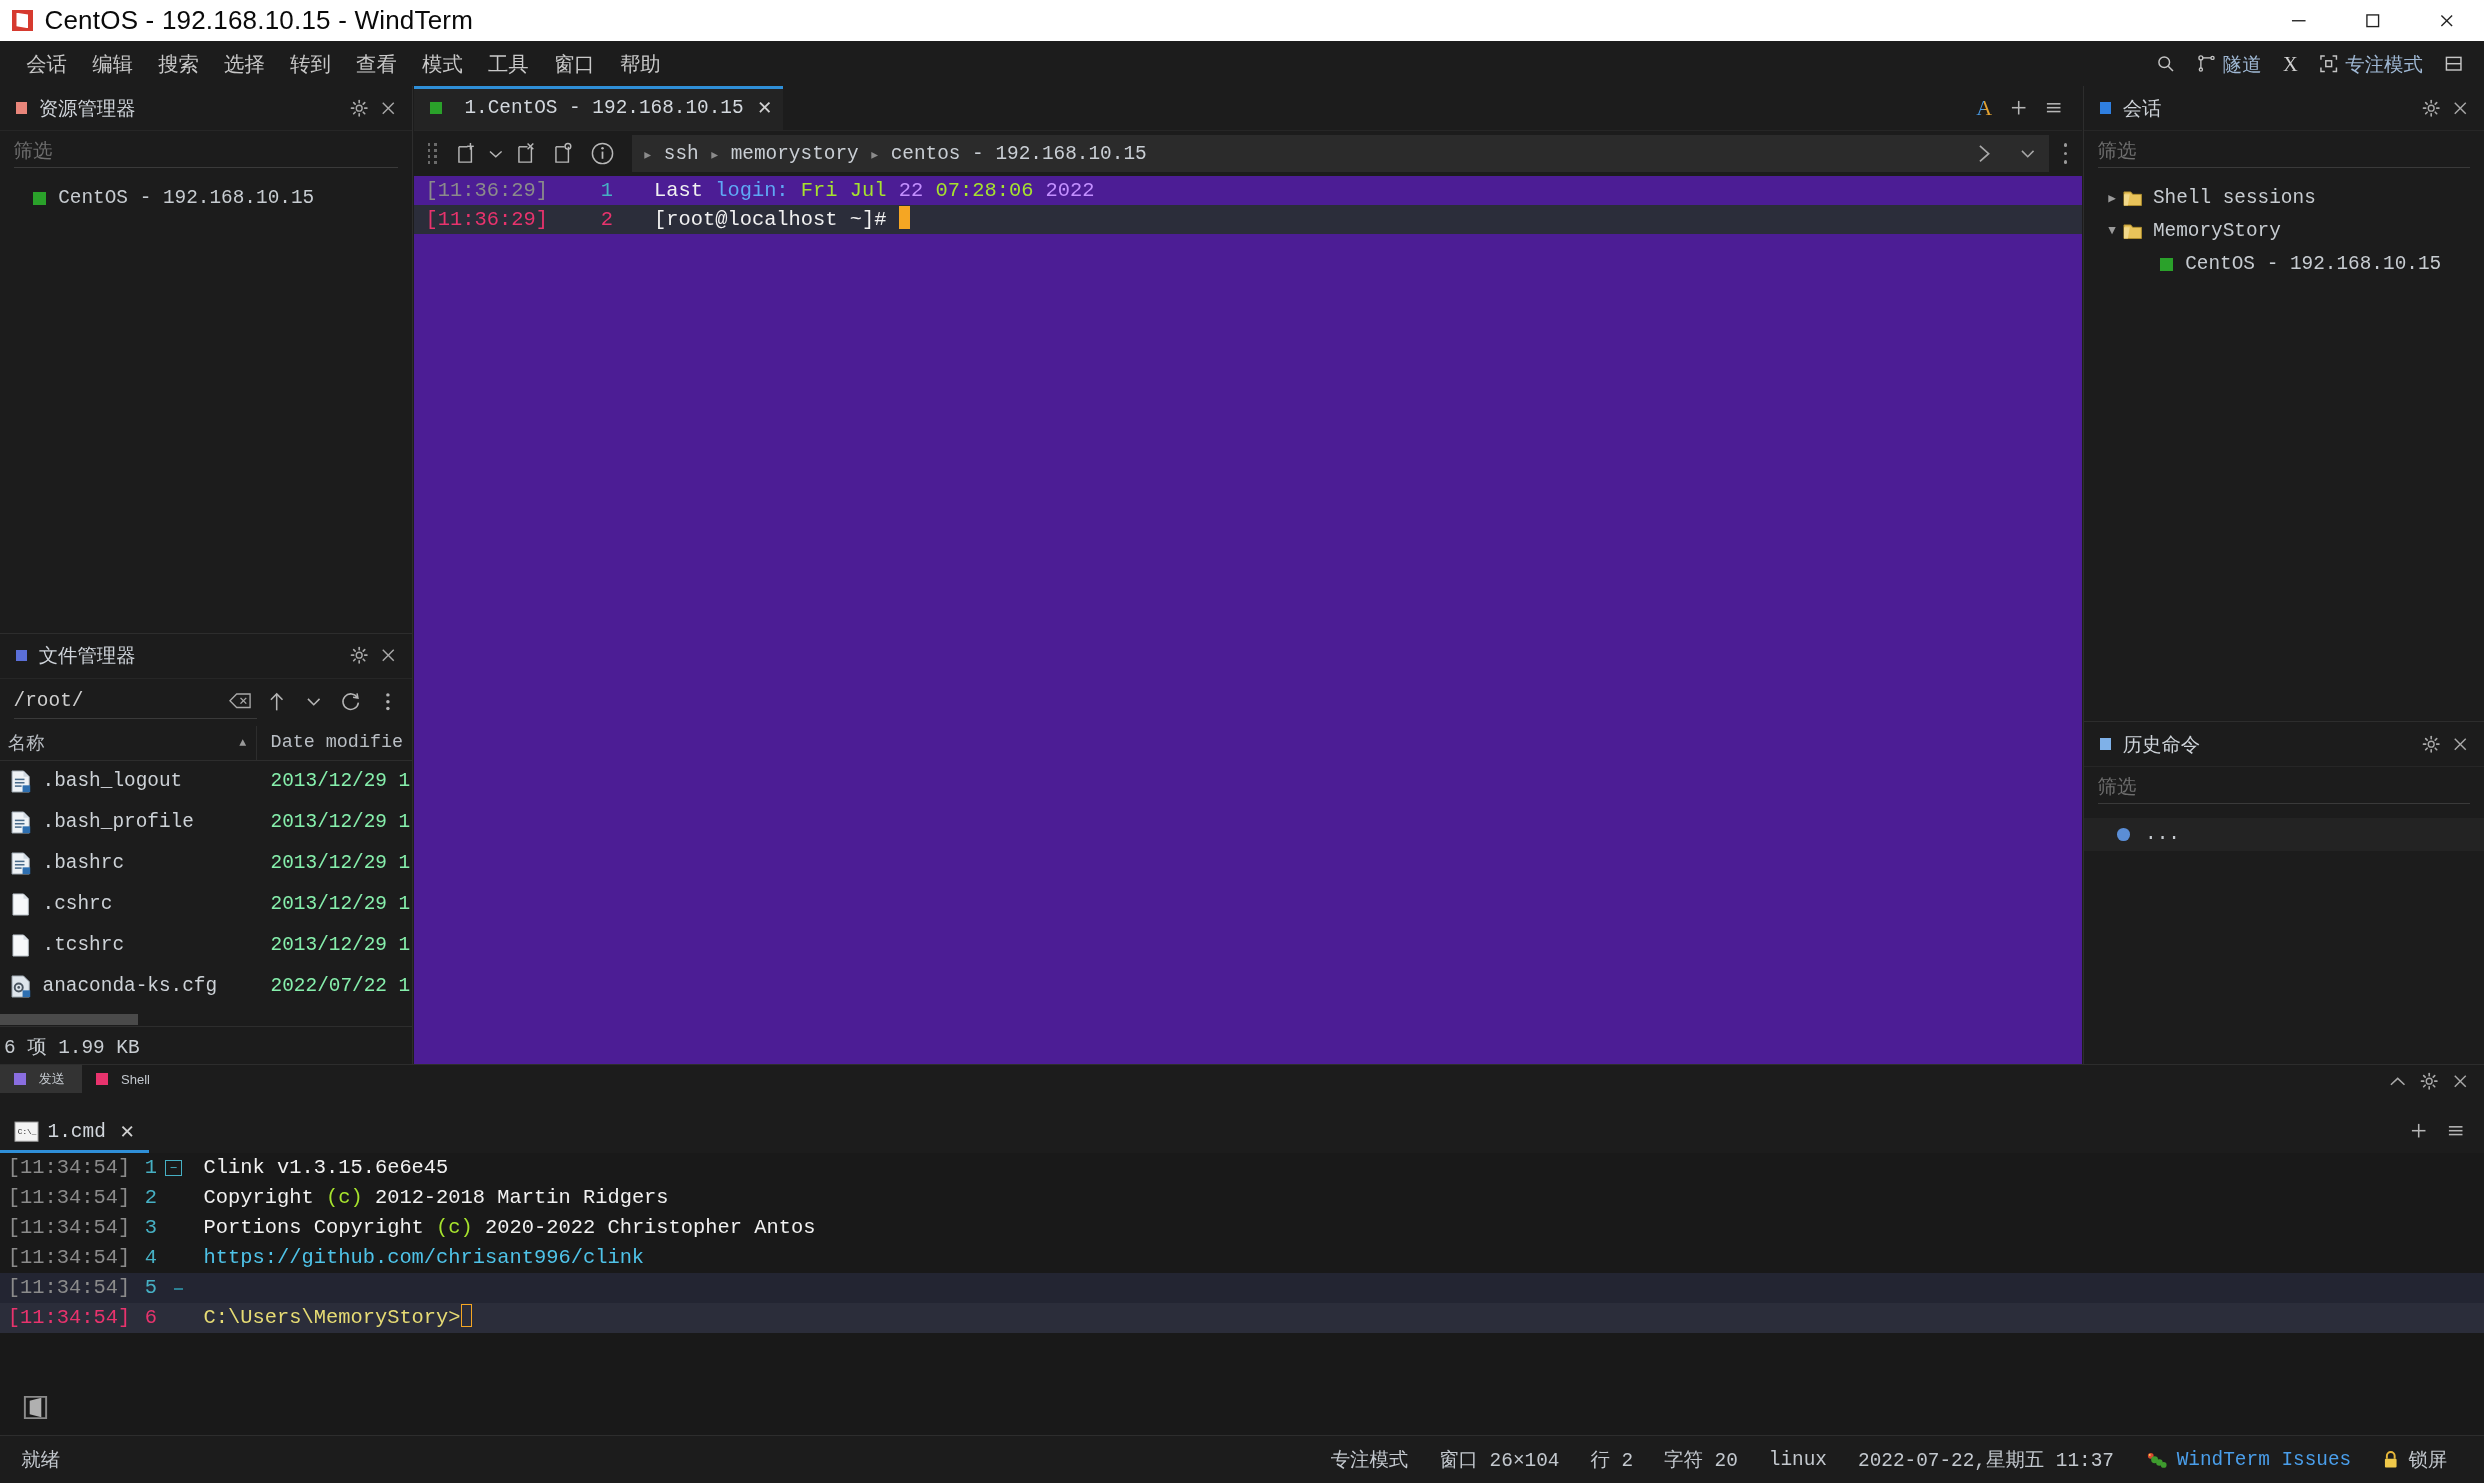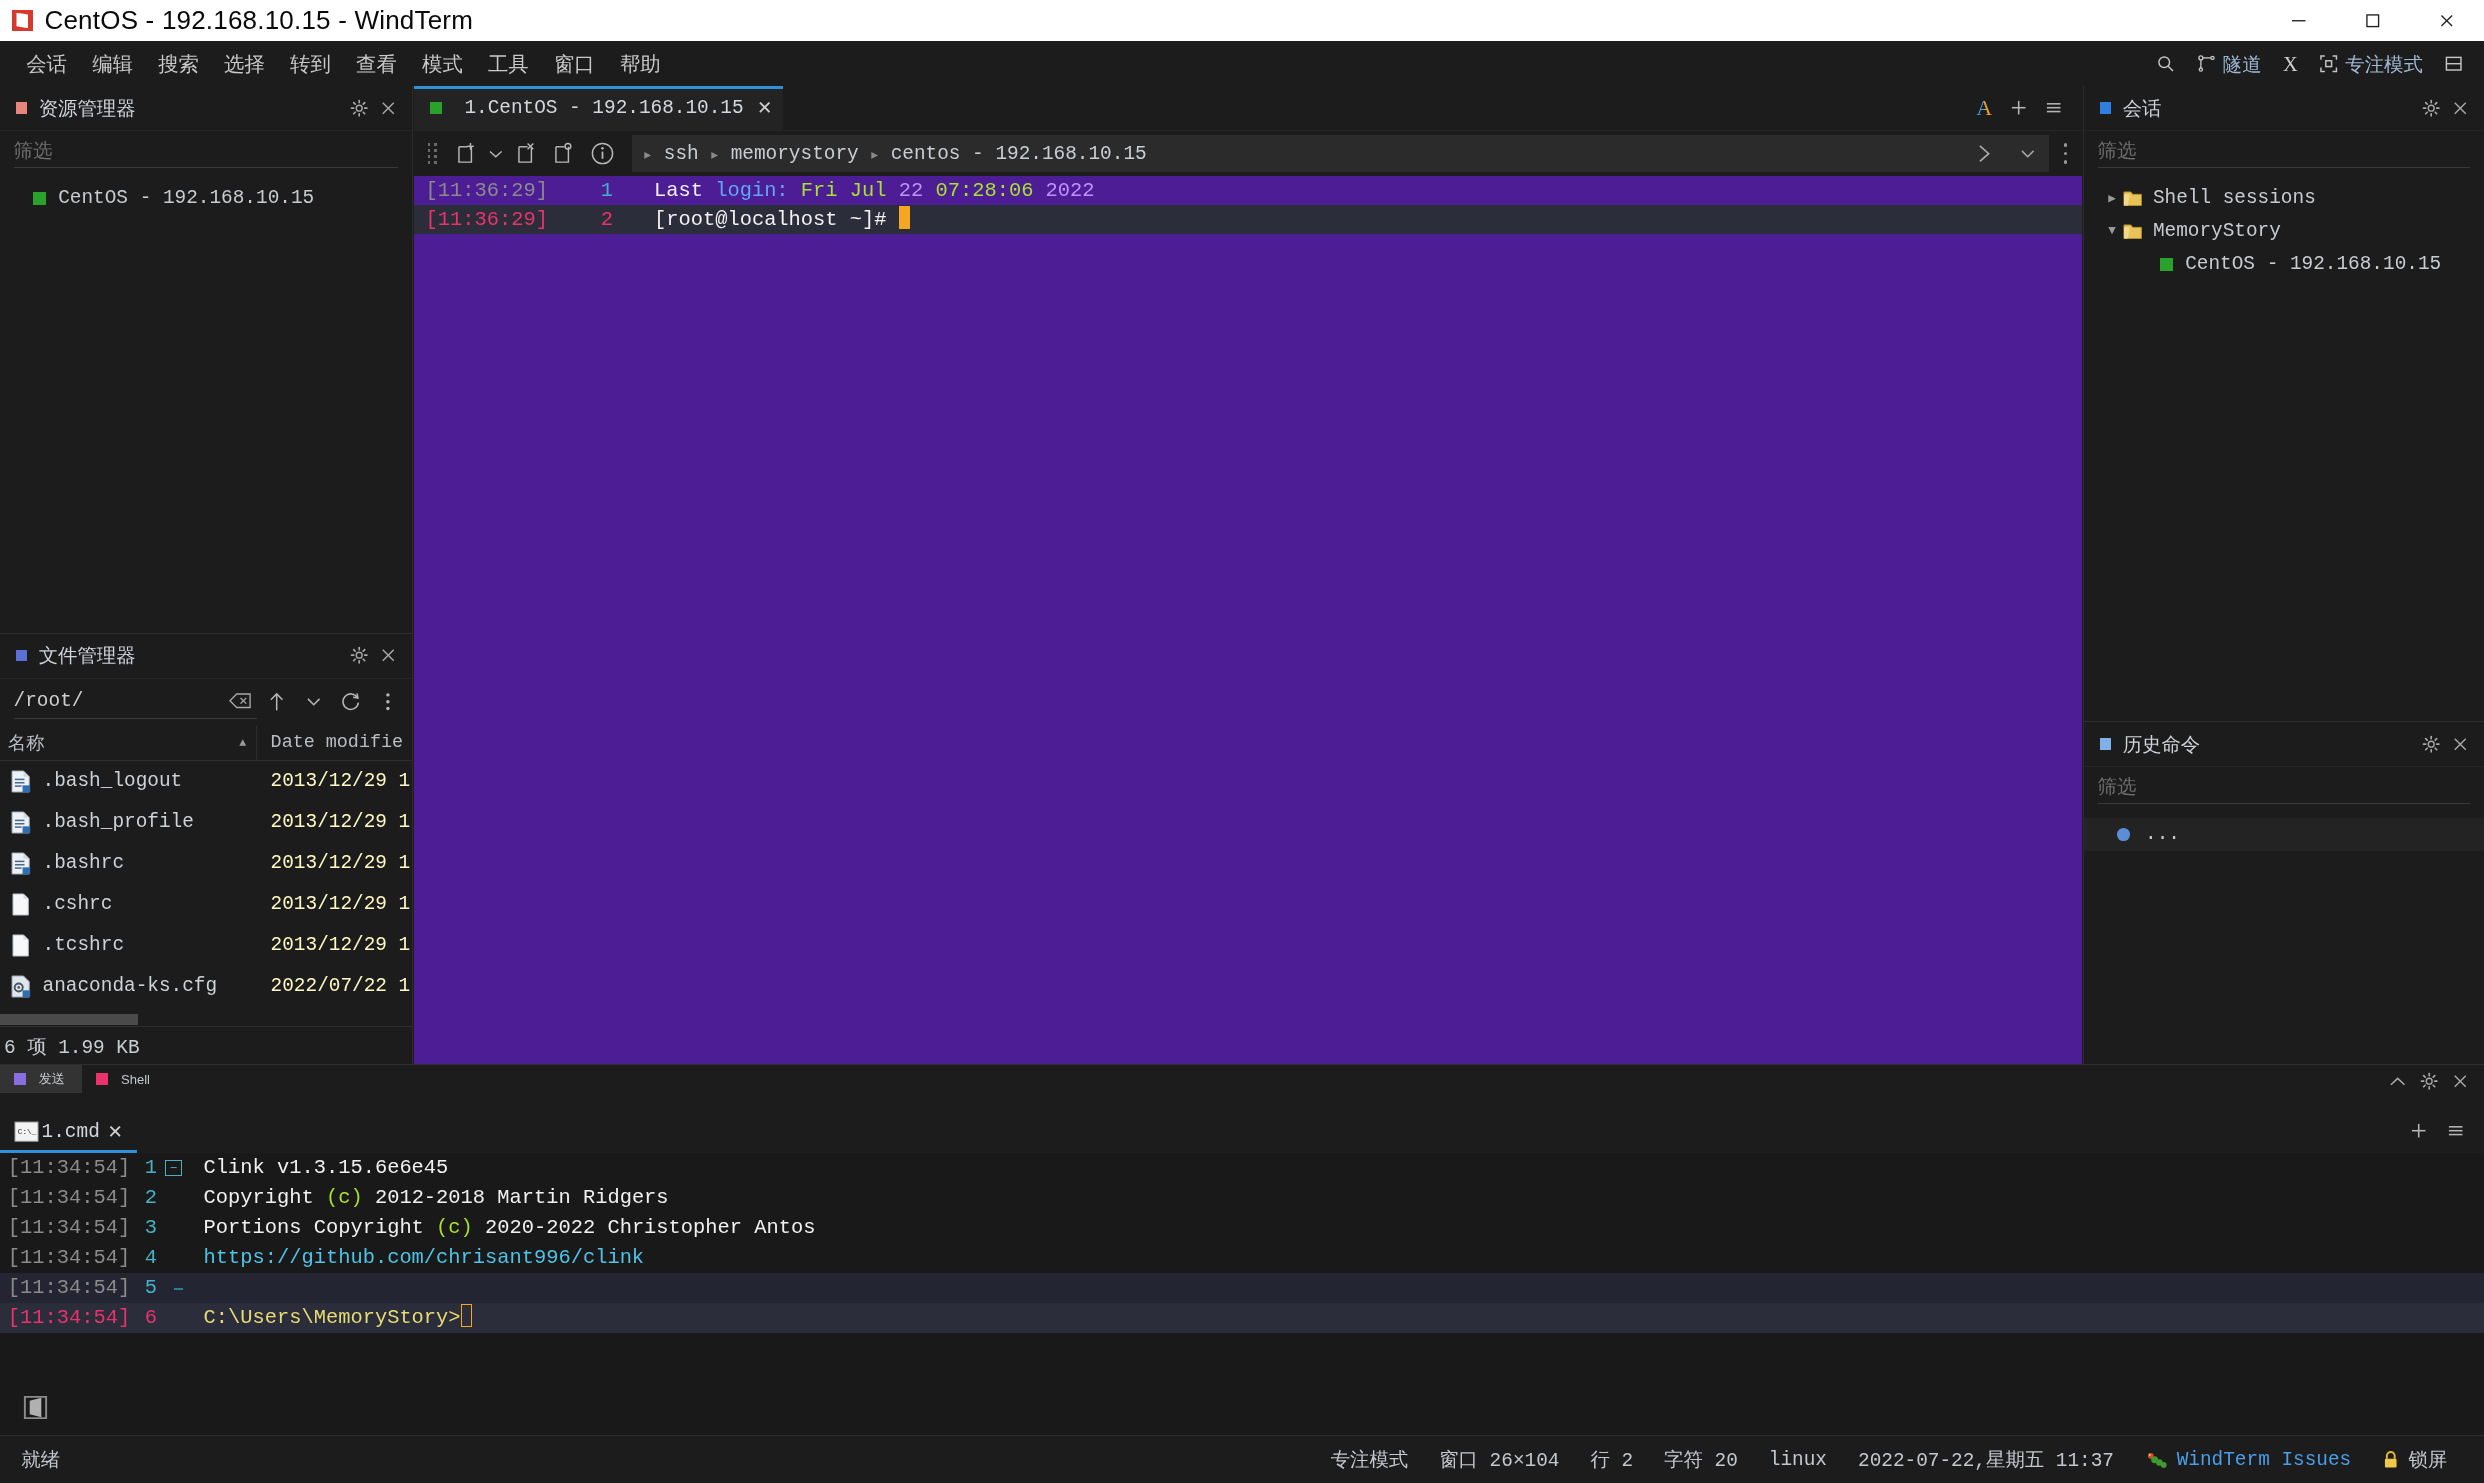--- a/index.html
+++ b/index.html
@@ -116,21 +116,21 @@
     border-bottom: 1px solid #2d2d2d; font-family: "Liberation Mono", monospace;
   }
   .col-head .c1 { width: 257px; padding-left: 7.8px; display: flex; align-items: center; border-right: 1px solid #2d2d2d; height: 100%; }
   .col-head .c2 { padding-left: 13.6px; }
   .sort-caret { margin-left: auto; margin-right: 9.7px; color: #9a9a9a; font-size: 11.6px; }
   .file-row {
     height: 41px; display: flex; align-items: center; font-family: "Liberation Mono", monospace;
     font-size: 19.4px; color: #cdd2d7;
   }
   .file-name { width: 257px; display: flex; align-items: center; padding-left: 9.7px; }
-  .file-date { padding-left: 13.6px; color: #fef9c3; white-space: nowrap; overflow: hidden; }
+  .file-date { padding-left: 13.6px; color: #86efac; white-space: nowrap; overflow: hidden; }
   .ficon { width: 21.3px; height: 23px; margin-right: 11.6px; flex: 0 0 auto; }
   #fm-scroll { height: 13.6px; position: relative; margin-top: 5.8px; }
   #fm-scroll .thumb { position: absolute; left: 0; top: 1.9px; height: 10.7px; width: 138px; background: #4a4a4a; }
   .fm-status {
     height: 39px; display: flex; align-items: center; padding-left: 3.9px;
     font-family: "Liberation Mono", monospace; font-size: 19.4px; color: #c8cdd2;
     border-top: 1px solid #2d2d2d;
   }
 
   
@@ -208,21 +208,21 @@
   
   #bottom-panel {
     position: absolute; left: 0; right: 0; bottom: 48px; height: 371px;
     background: #1c1c1c; display: flex; flex-direction: column;
     border-top: 1px solid #2d2d2d;
   }
   #bp-head { height: 45px; display: flex; align-items: center; position: relative; }
   #bp-head-right { position: absolute; right: 9.7px; top: 1.9px; display: flex; gap: 1.9px; }
   #bp-tabrow { height: 43px; display: flex; align-items: center; position: relative; }
   .bp-tab {
-    display: flex; align-items: center; gap: 3px; height: 43px; padding: 0 9.7px 0 13.6px;
+    display: flex; align-items: center; gap: 9px; height: 43px; padding: 0 9.7px 0 13.6px;
     font-family: "Liberation Mono", monospace; font-size: 19.4px; color: #d2d7dd; position: relative;
   }
   .bp-tab.active::after {
     content: ""; position: absolute; left: 0; right: 0; bottom: 0; height: 2.9px; background: #2f8fd8;
   }
   #bp-tabrow-right { position: absolute; right: 11.6px; top: 3.9px; display: flex; gap: 3.9px; }
   #bp-term { flex: 1 1 auto; background: #191919; position: relative; overflow: hidden;
     font-family: "Liberation Mono", monospace; font-size: 20.4px; line-height: 30px; }
   .bline { display: flex; align-items: center; height: 30px; white-space: pre; }
   .bline.cur { background: #2b2d3a; }

